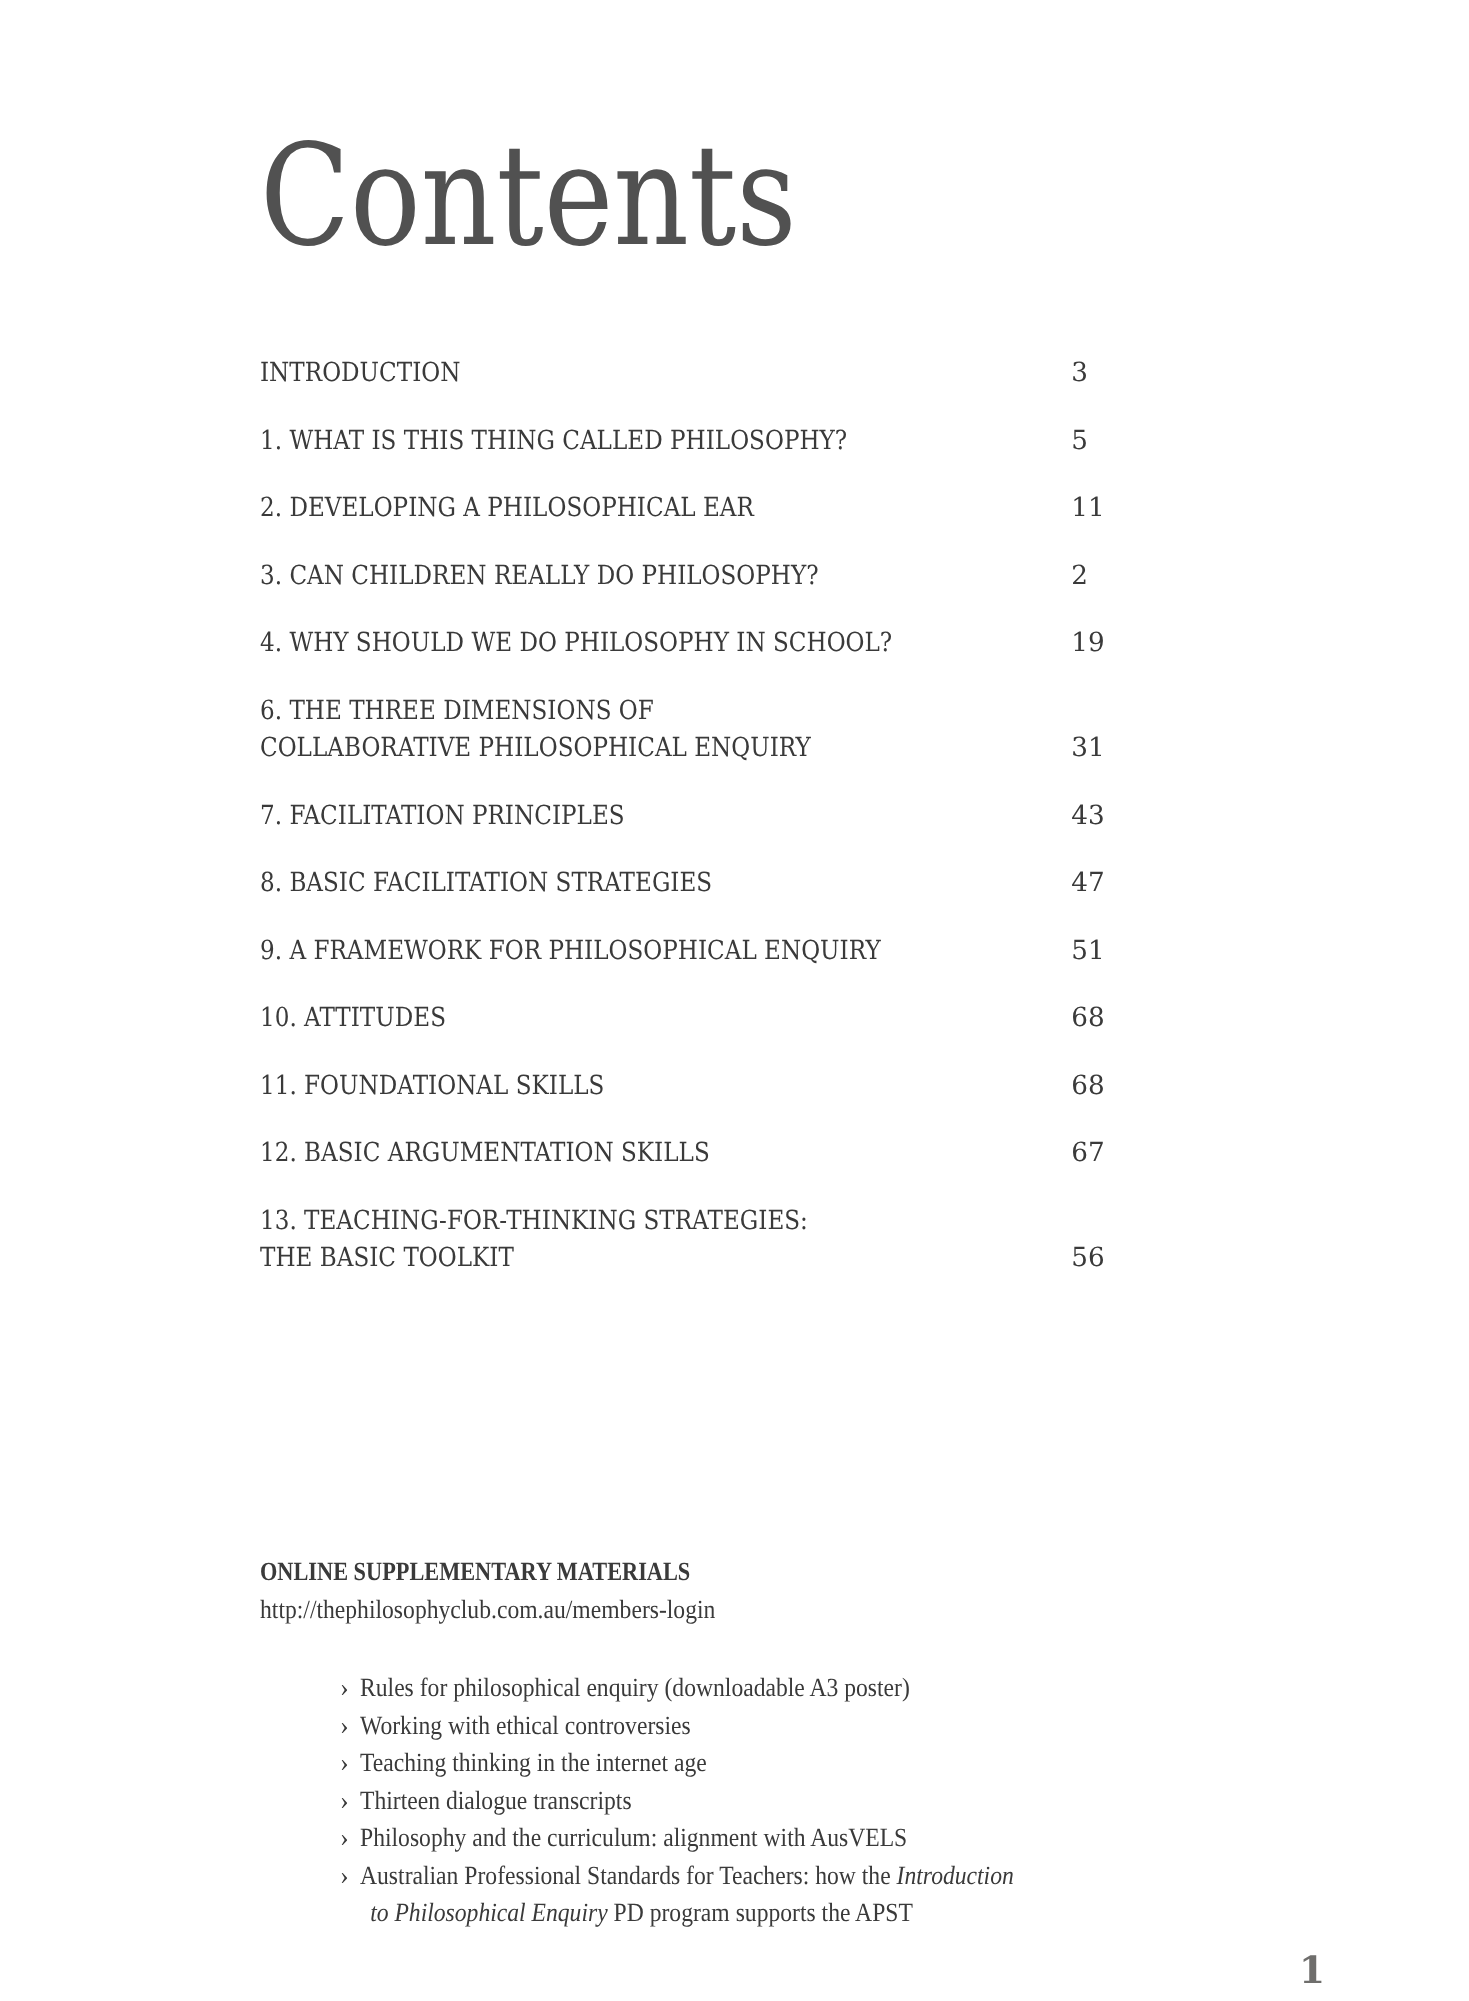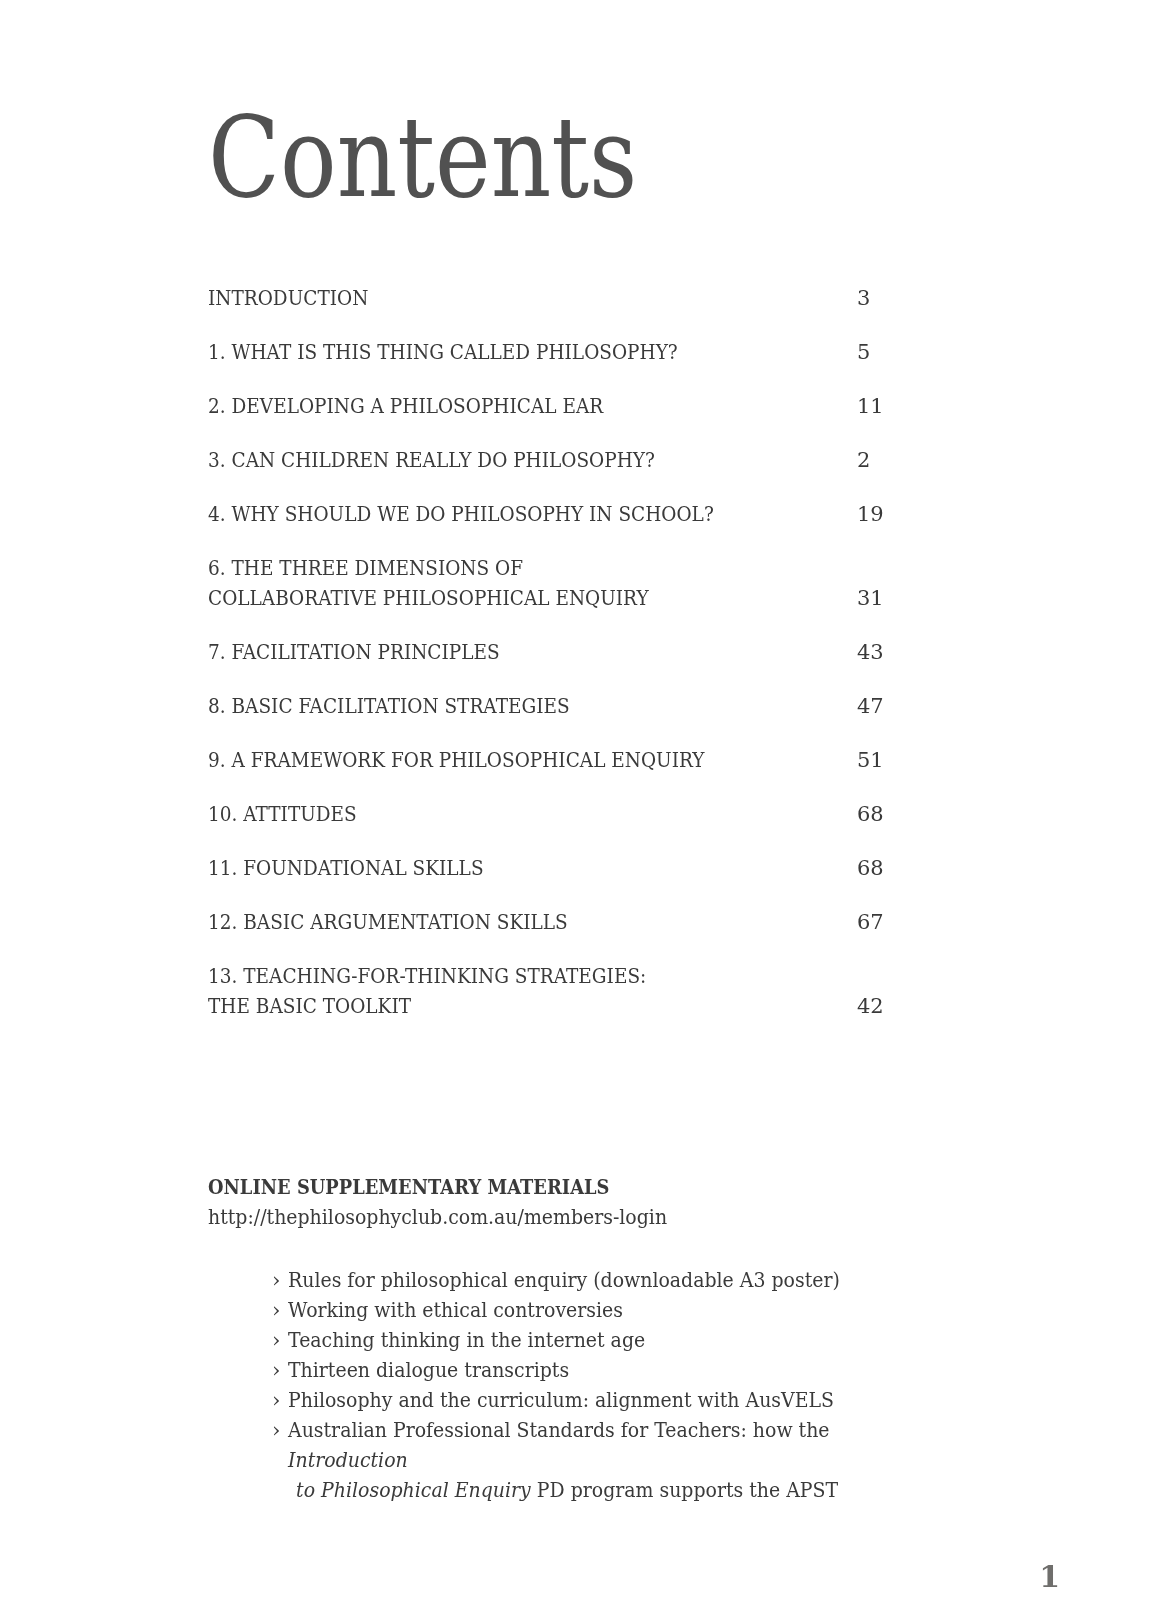--- a/index.html
+++ b/index.html
@@ -38,22 +38,22 @@
   .toc-label{
     transform:scaleX(0.88);
     transform-origin:0 0;
     white-space:nowrap;
   }
   .toc-num{
     position:absolute;left:649px;bottom:0;
     font-size:21px;line-height:30px;
   }
   .supp{
-    position:absolute;left:208px;top:1172px;width:780px;
-    font-size:20px;line-height:30px;
+    position:absolute;left:208px;top:1242px;width:780px;
+    font-size:20px;line-height:30px;font-family:Liberation Serif, serif;
   }
   .supp-heading{
     font-weight:bold;
     font-size:21px;line-height:30px;
     transform:scaleX(0.85);
     transform-origin:0 0;
     white-space:nowrap;
   }
   .supp-url{
     font-size:21px;line-height:30px;
@@ -166,21 +166,21 @@
         <div class="toc-label">
           <div>12. BASIC ARGUMENTATION SKILLS</div>
         </div>
         <div class="toc-num">67</div>
       </div>
       <div class="toc-row">
         <div class="toc-label">
           <div>13. TEACHING-FOR-THINKING STRATEGIES:</div>
           <div>THE BASIC TOOLKIT</div>
         </div>
-        <div class="toc-num">42</div>
+        <div class="toc-num">56</div>
       </div>
     </div>
 
   <div class="supp">
     <div class="supp-heading">ONLINE SUPPLEMENTARY MATERIALS</div>
     <div class="supp-url">http://thephilosophyclub.com.au/members-login</div>
     <div class="bullets" id="bullets">
         <div class="bullet-item">
           <span class="bullet-marker">›</span>
           <div class="bullet-text">

